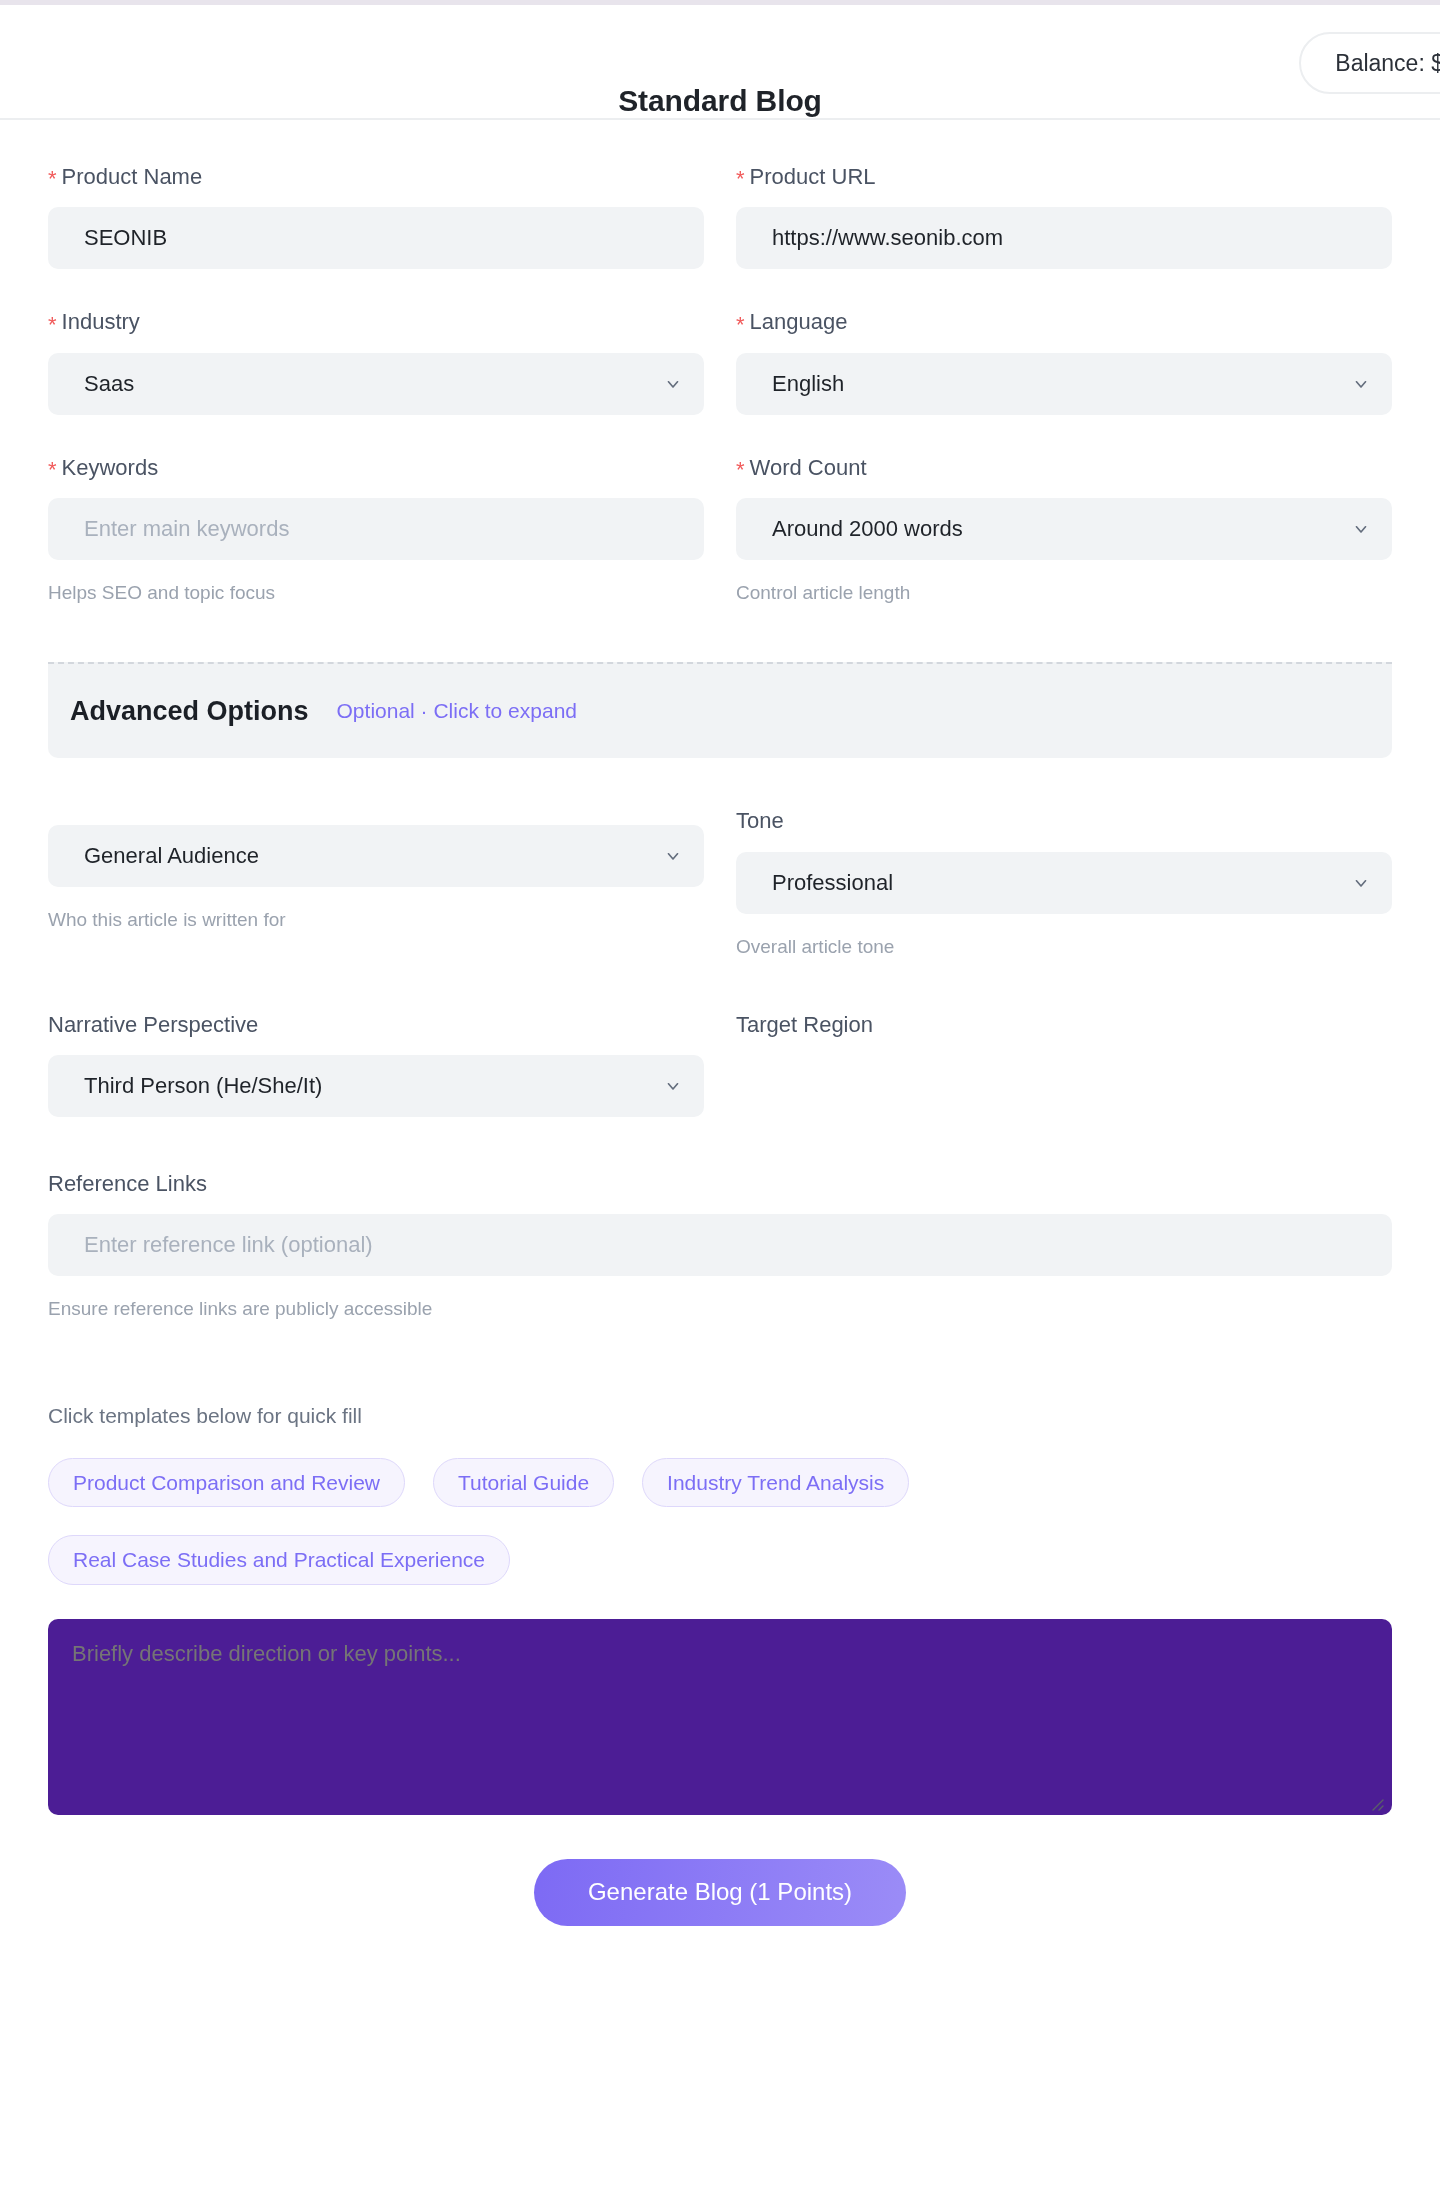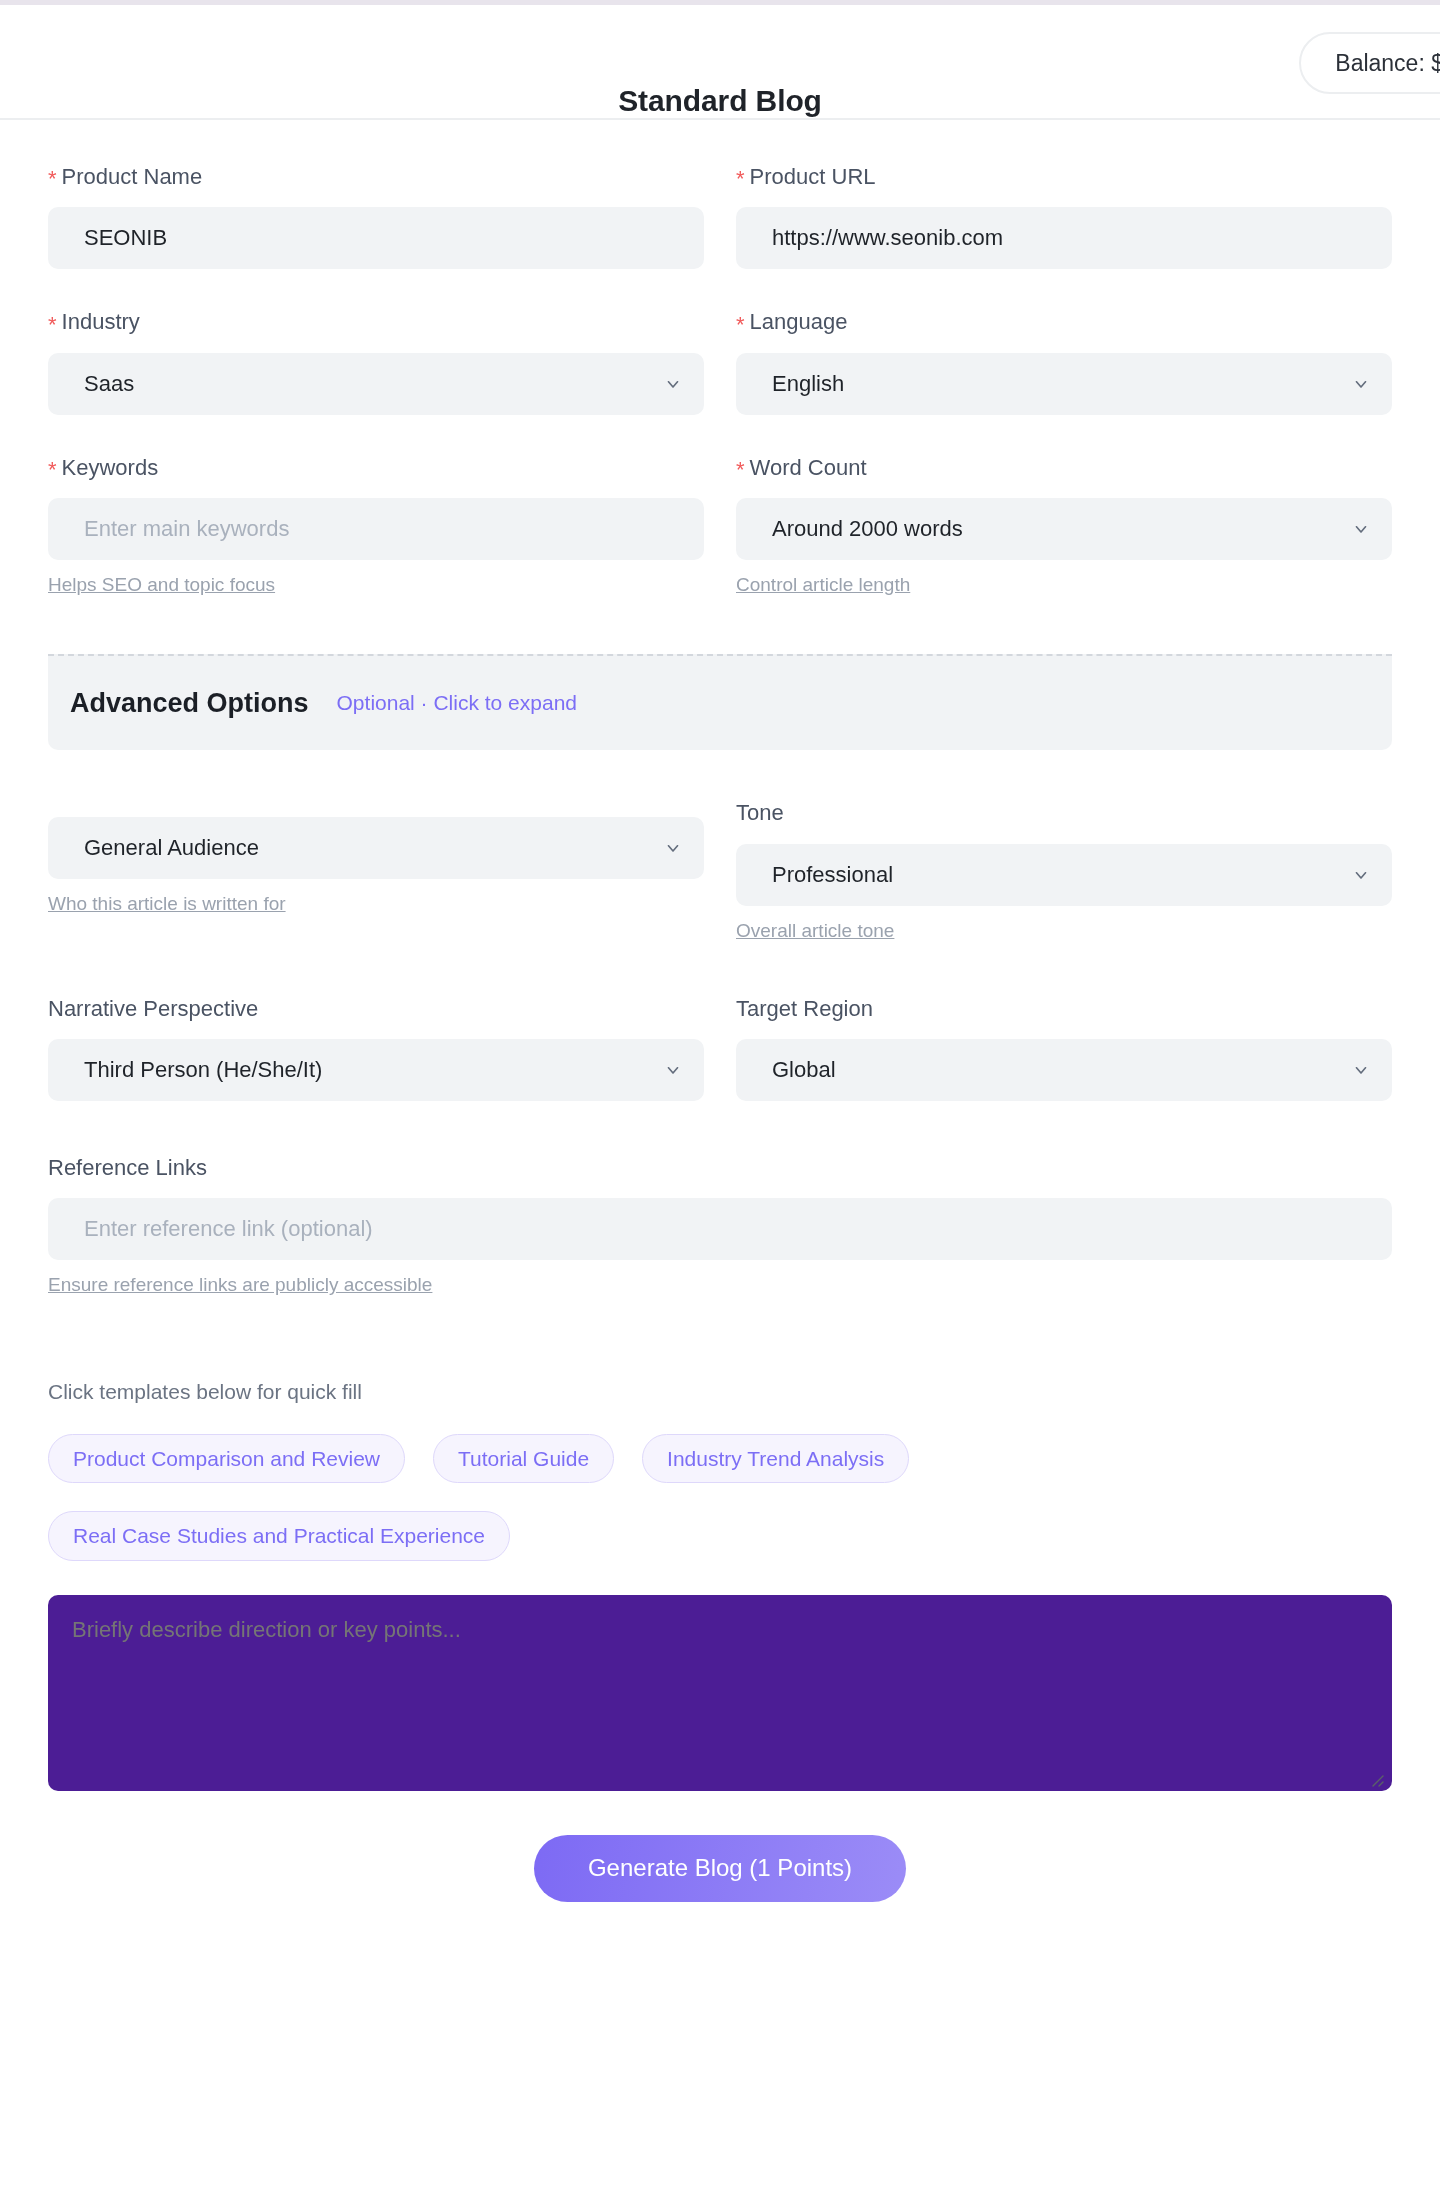--- a/index.html
+++ b/index.html
@@ -104,24 +104,23 @@
     right: 22px;
     top: 50%;
     transform: translateY(-50%);
     width: 18px;
     height: 18px;
     color: #646d7d;
   }
   .chev svg { display: block; width: 18px; height: 18px; }
 
   .hint {
-    margin-top: 14px;
+    margin-top: 22px;
     font-size: 19px;
     color: #9aa2ae;
-    text-decoration: underline;
   }
 
   .row-gap-a { height: 40px; }
 
   
   .adv-panel {
     margin-top: 58px;
     background: #f1f3f5;
     border-top: 2px dashed #d3d7dd;
     border-radius: 0 0 10px 10px;
@@ -358,28 +357,20 @@
           <span class="chev">
             <svg viewBox="0 0 24 24" fill="none" stroke="currentColor" stroke-width="2.2" stroke-linecap="round" stroke-linejoin="round">
                 <polyline points="6 9 12 16 18 9"></polyline>
               </svg>
           </span>
         </div>
       </div>
 
       <div class="field">
         <div class="label">Target Region</div>
-        <div class="control">
-          <span>Global</span>
-          <span class="chev">
-            <svg viewBox="0 0 24 24" fill="none" stroke="currentColor" stroke-width="2.2" stroke-linecap="round" stroke-linejoin="round">
-                <polyline points="6 9 12 16 18 9"></polyline>
-              </svg>
-          </span>
-        </div>
       </div>
     </div>
 
     <div style="height:54px"></div>
 
     <div class="field full">
       <div class="label">Reference Links</div>
       <div class="control placeholder">Enter reference link (optional)</div>
       <div class="hint">Ensure reference links are publicly accessible</div>
     </div>

